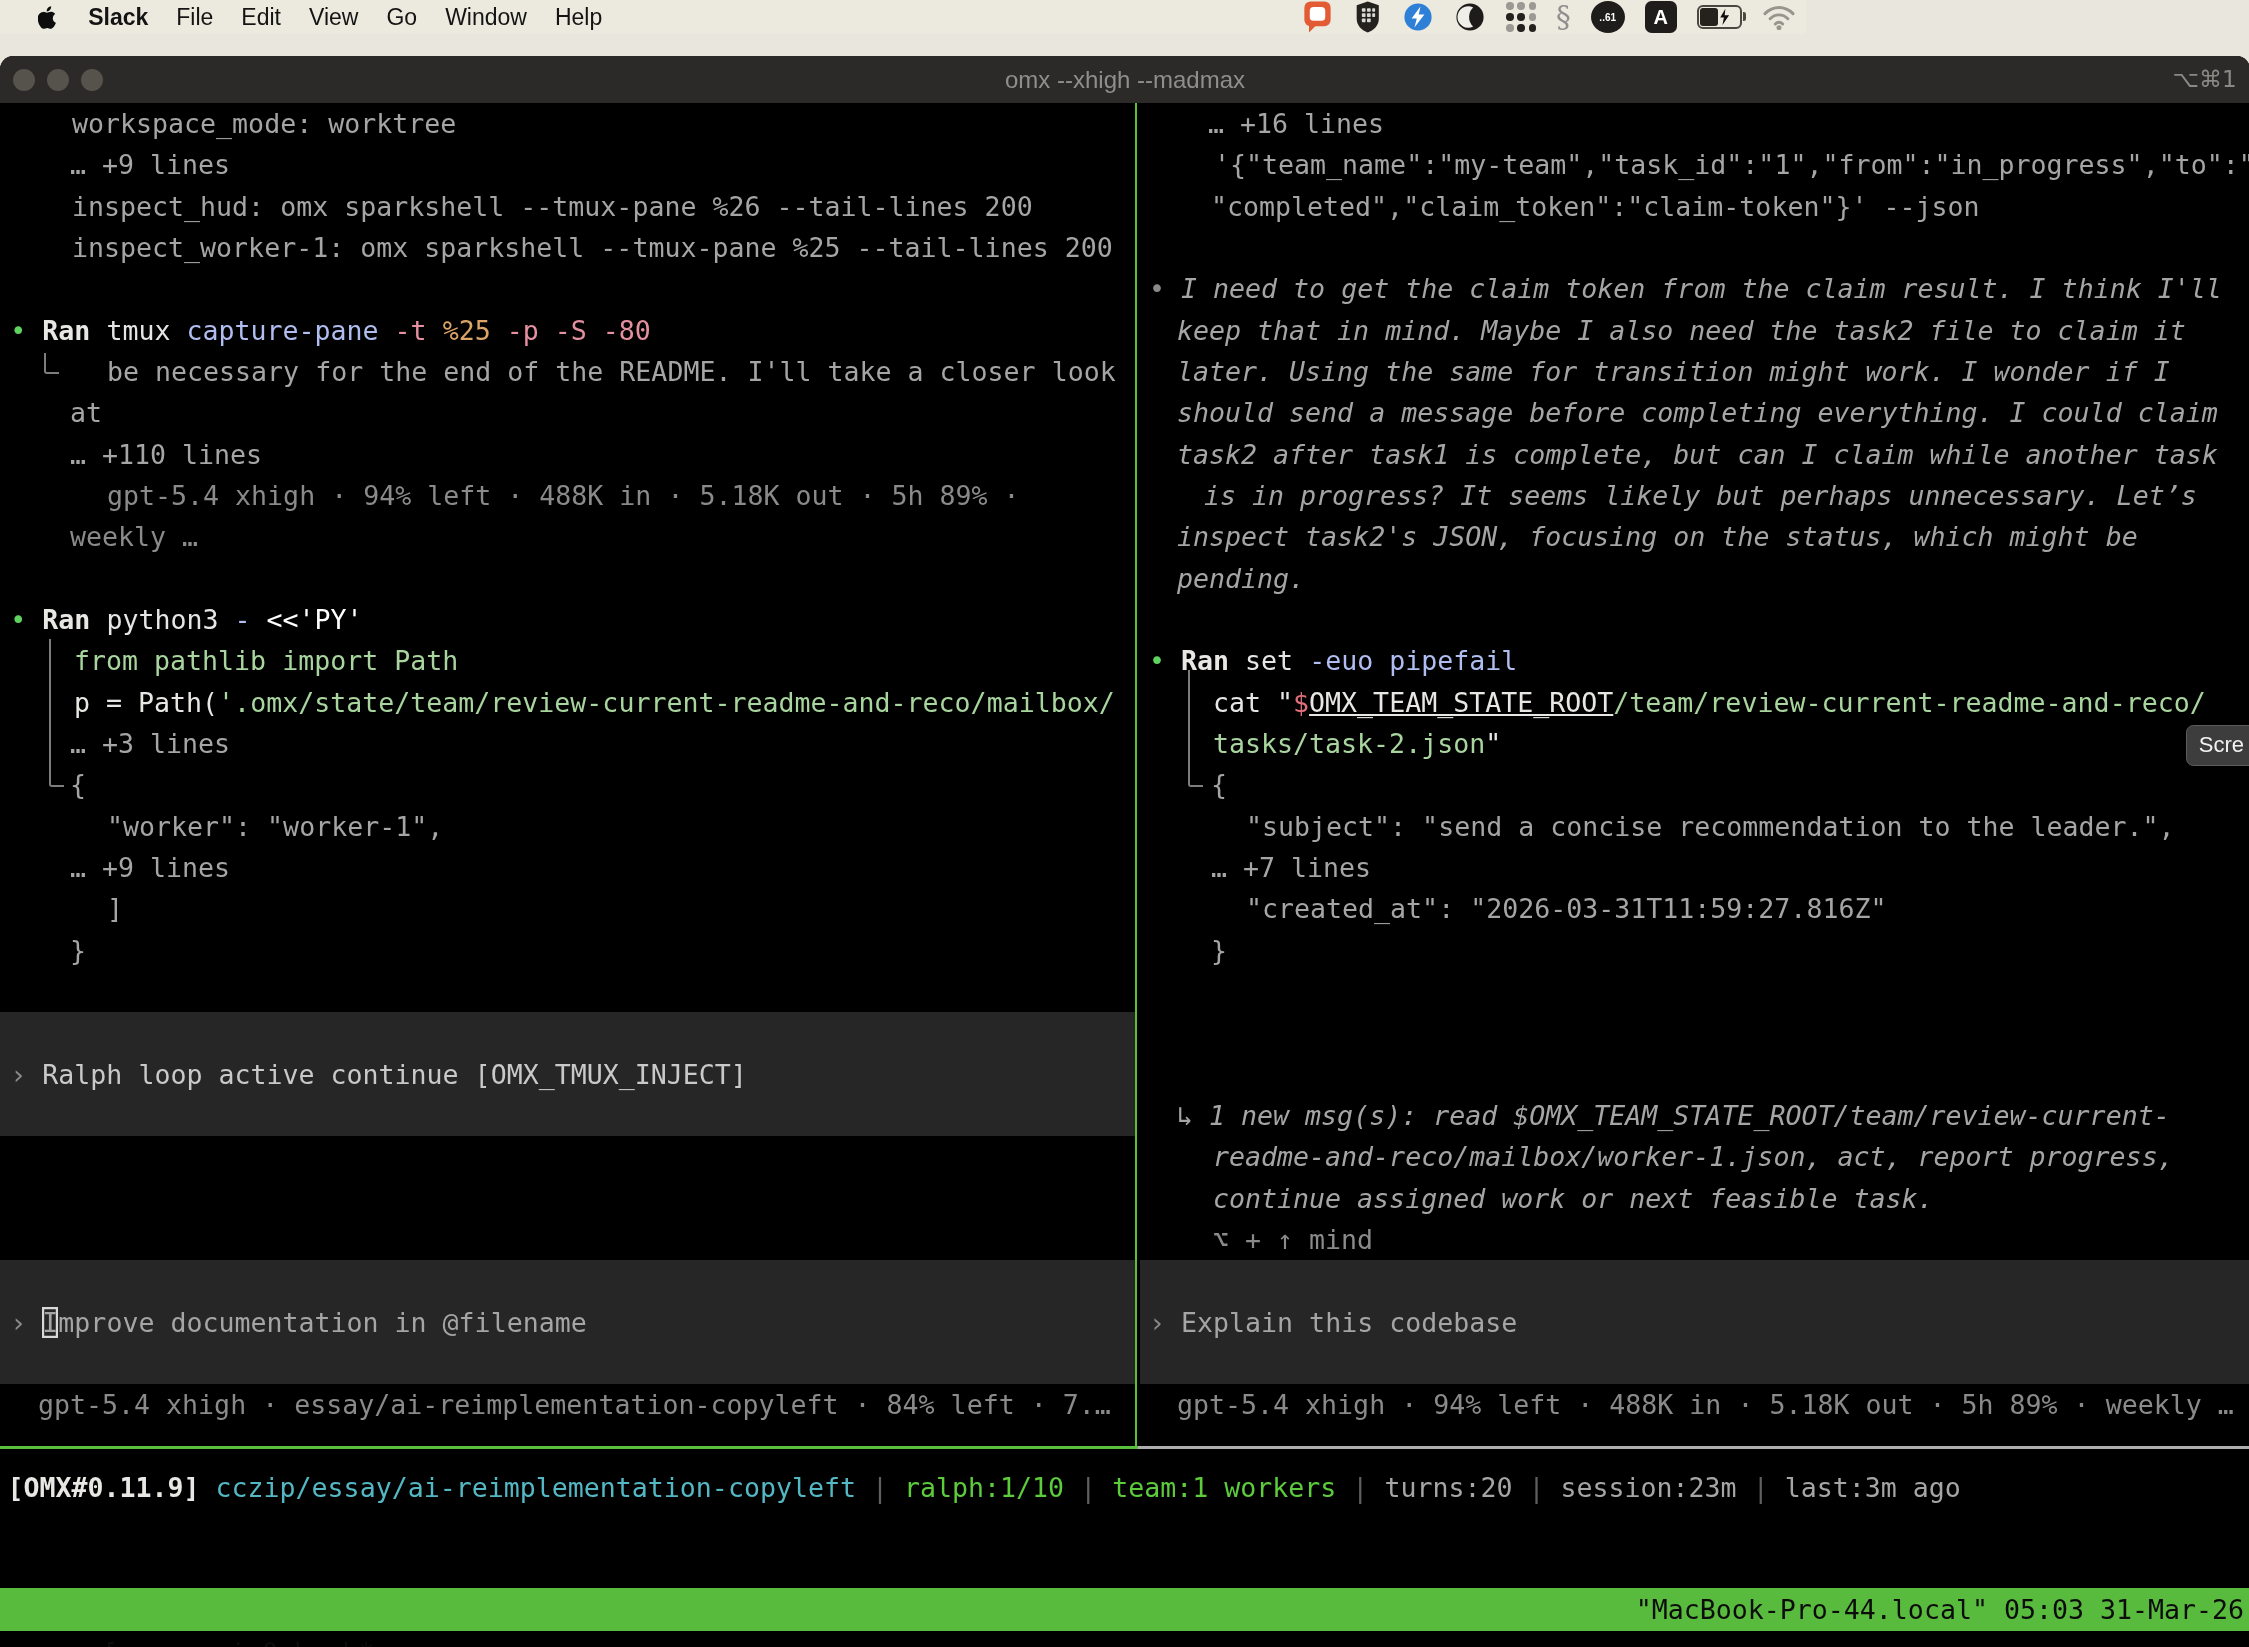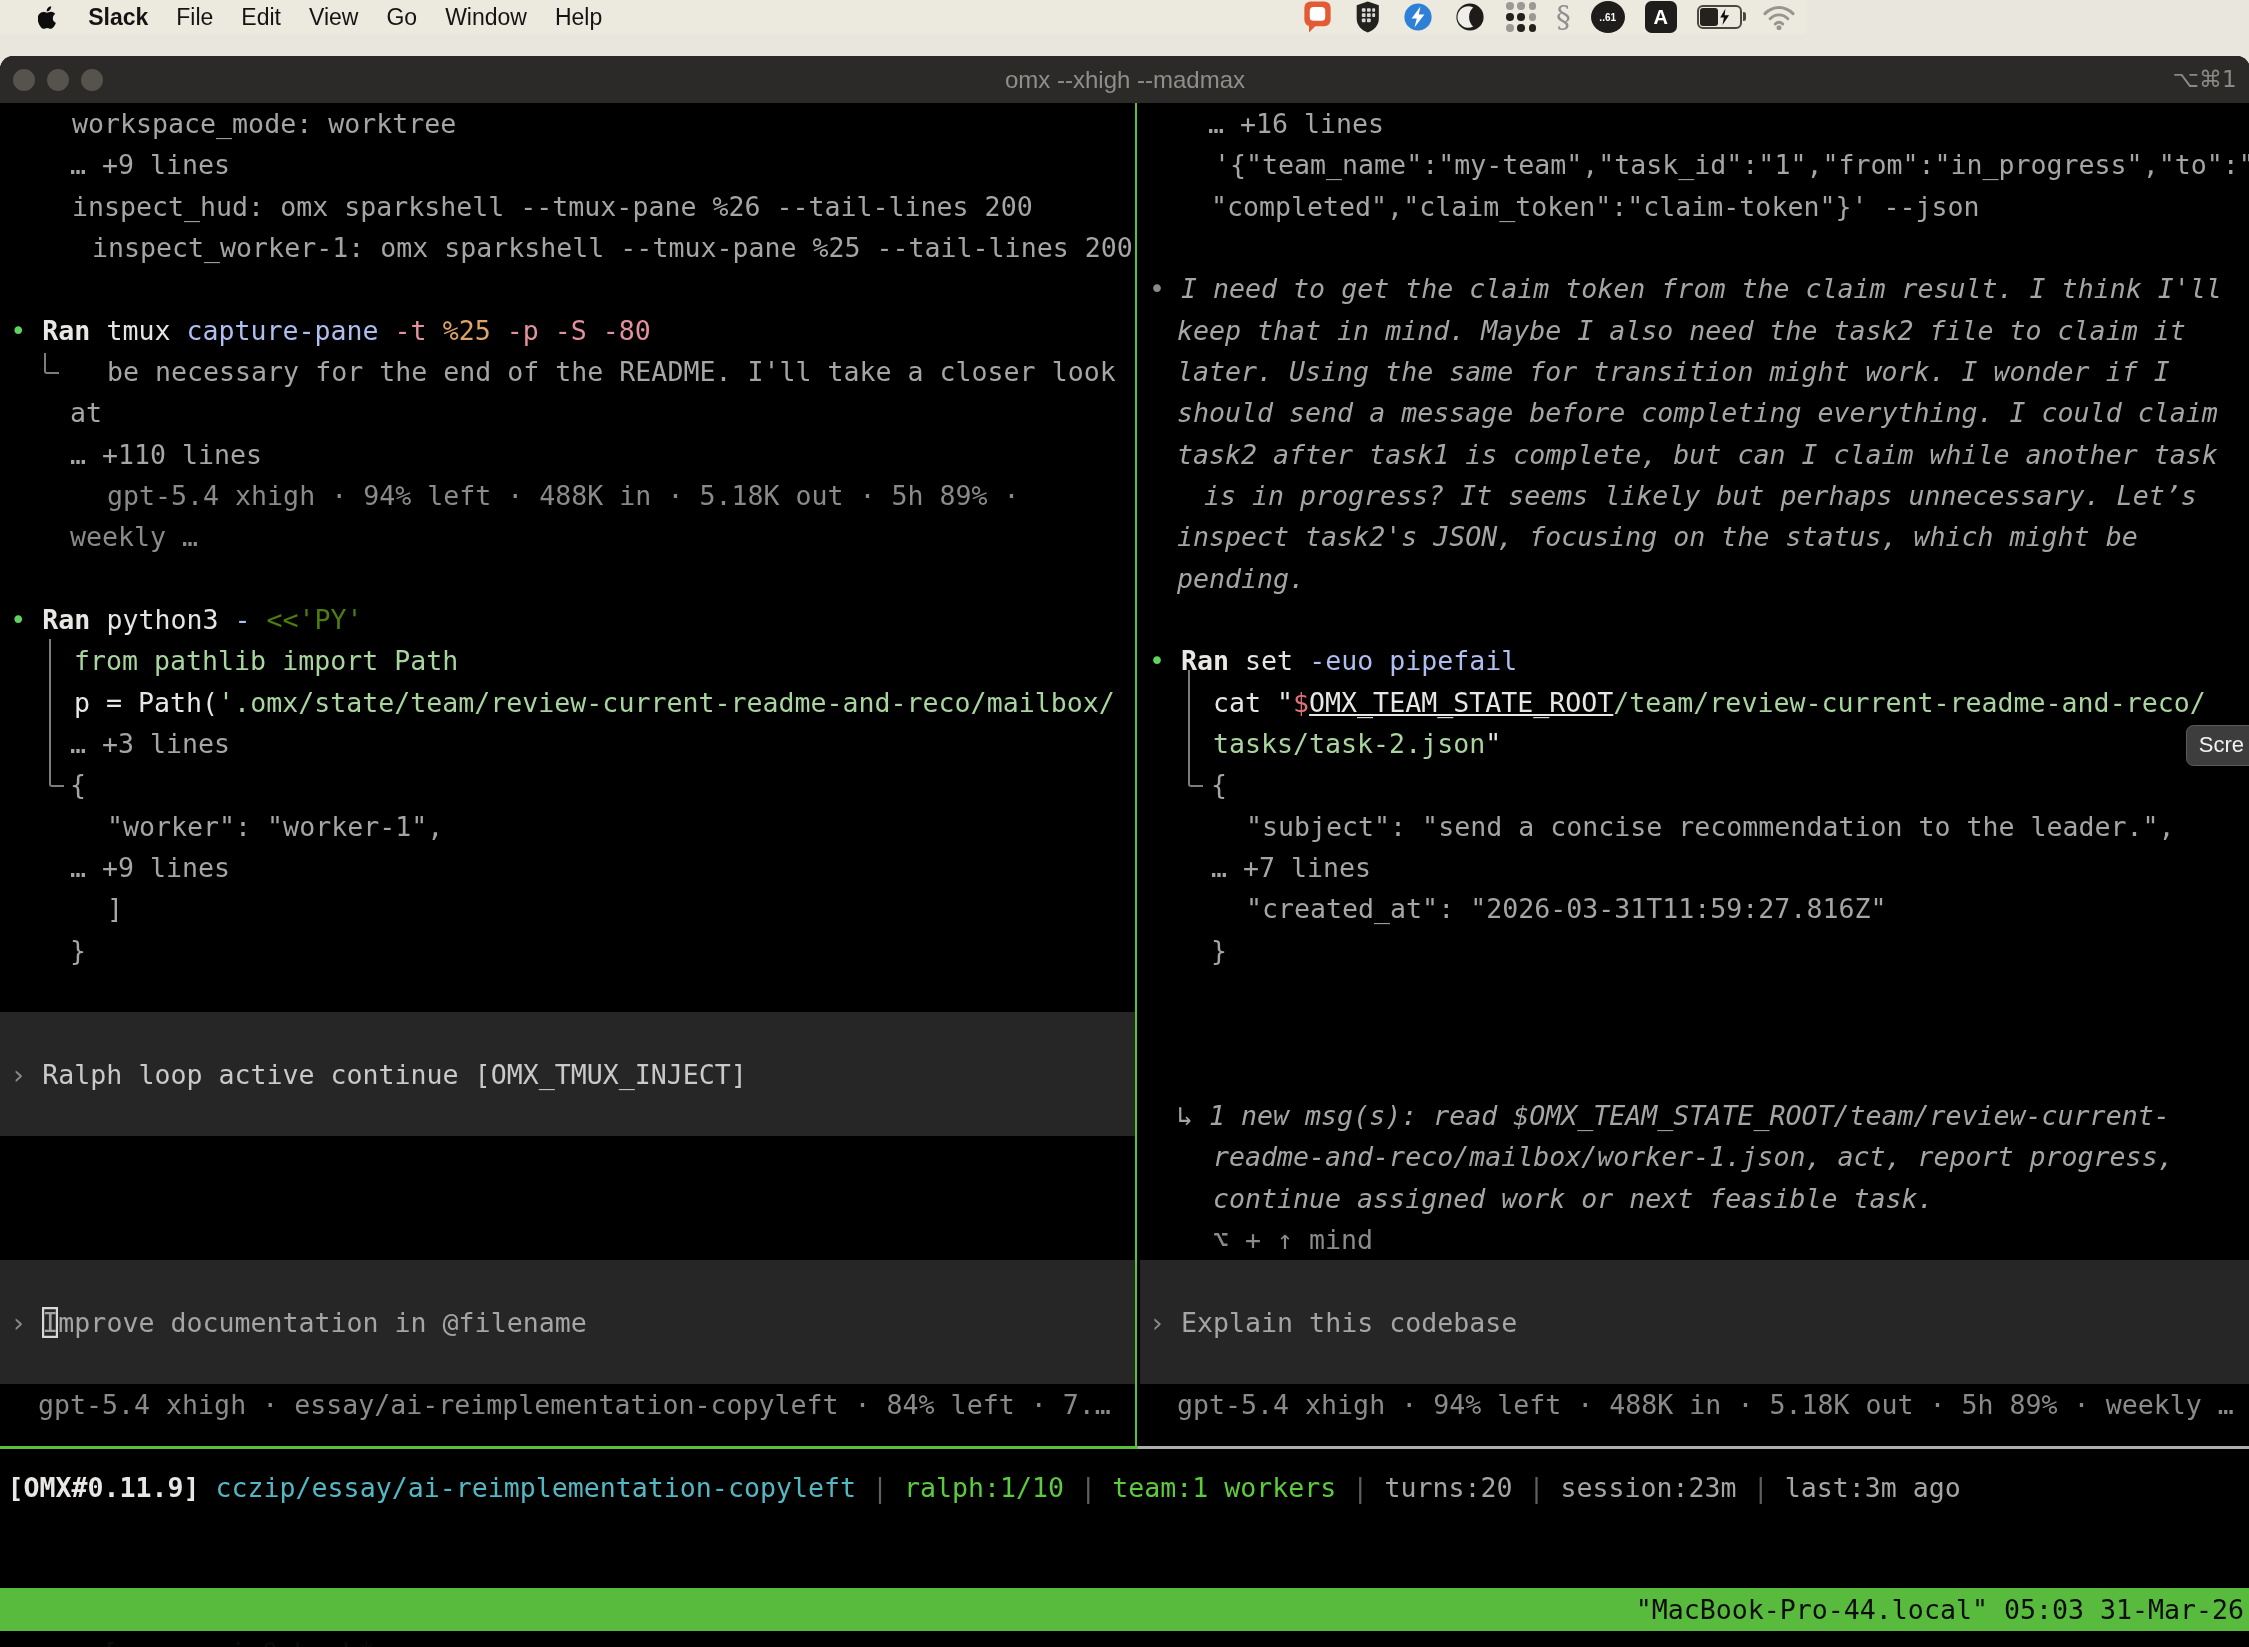--- a/index.html
+++ b/index.html
@@ -42,21 +42,21 @@
   .bborder-l{position:absolute;left:0;top:1343px;width:1138px;height:3px;background:#5bbf3e;}
   .bborder-r{position:absolute;left:1138px;top:1343px;width:1112px;height:3px;background:#aeaeae;}
   .corner{position:absolute;border-left:2.2px solid #7d7d7d;border-bottom:2.2px solid #7d7d7d;border-bottom-left-radius:3px;}
   .corner-1{left:44px;top:250px;width:13.3px;height:19px;}
   .corner-2{left:49px;top:536px;width:13.3px;height:146px;}
   .corner-3{left:1188px;top:567px;width:13.3px;height:115px;}
 
   .tline{position:absolute;white-space:pre;font-family:"DejaVu Sans Mono","DejaVu Sans",monospace;font-size:26.6px;line-height:41px;height:41px;}
   .c-gray{color:#a5a5a5}.c-dim{color:#8a8a8a}.c-white{color:#e9e7e4}.c-lgray{color:#c9c9c9}
   .c-blue{color:#e5e5e5}.c-lav{color:#b0bdf0}.c-orange{color:#dca467}.c-pink{color:#e5909f}
-  .c-purple{color:#4d7c0f}.c-green{color:#a8d59e}.c-red{color:#df6f79}.c-cyan{color:#54b8c4}
+  .c-purple{color:#ffffff}.c-green{color:#a8d59e}.c-red{color:#df6f79}.c-cyan{color:#54b8c4}
   .c-sgreen{color:#5ccc3c}.c-sep{color:#5f5f5f}.c-bgreen{color:#5fd35f}
   .bold{font-weight:bold}.italic{font-style:italic}.und{text-decoration:underline}
   .cursor{box-shadow:inset 0 0 0 2.2px #d8d8d8;}
 
   .tooltip{position:absolute;left:2186px;top:622px;width:96px;height:41px;background:#3d3d3d;border:1.5px solid #5c5c5c;border-radius:7.4px;color:#f2f2f2;font-size:22px;line-height:38px;padding-left:11.8px;box-sizing:border-box;font-family:"Liberation Sans",sans-serif;}
 
   .tmuxbar{position:absolute;left:0;top:1485px;width:2250px;height:43px;background:#58bb3d;color:#0c0c0c;font-family:"DejaVu Sans Mono",monospace;font-size:26.6px;line-height:43px;padding-left:5.9px;box-sizing:border-box;white-space:pre;}
   .tmux-right{position:absolute;right:5.9px;top:0;}
 </style>
 </head>
@@ -173,21 +173,21 @@
     <div class="corner corner-3"></div>
 
     <div class="tooltip">Scre</div>
     <div class="tmuxbar">
       <span>[omx-cczip0:bash*</span>
       <span class="tmux-right">"MacBook-Pro-44.local" 05:03 31-Mar-26</span>
     </div>
   <div class="tline" style="top: 0px; left: 72px;"><span class="c-gray">workspace_mode: worktree</span></div>
       <div class="tline" style="top: 41px; left: 70px;"><span class="c-gray">… +9 lines</span></div>
       <div class="tline" style="top: 83px; left: 72px;"><span class="c-gray">inspect_hud: omx sparkshell --tmux-pane %26 --tail-lines 200</span></div>
-      <div class="tline" style="top: 124px; left: 72px; margin-left: 20px;"><span class="c-gray">inspect_worker-1: omx sparkshell --tmux-pane %25 --tail-lines 200</span></div>
+      <div class="tline" style="top: 124px; left: 72px;"><span class="c-gray">inspect_worker-1: omx sparkshell --tmux-pane %25 --tail-lines 200</span></div>
       <div class="tline" style="top: 207px; left: 10.3px;"><span class="c-bgreen">• </span><span class="c-white bold">Ran </span><span class="c-blue">tmux </span><span class="c-lav">capture-pane </span><span class="c-pink">-t </span><span class="c-orange">%25 </span><span class="c-pink">-p </span><span class="c-pink">-S </span><span class="c-pink">-80</span></div>
       <div class="tline" style="top: 248px; left: 107px;"><span class="c-gray">be necessary for the end of the README. I'll take a closer look</span></div>
       <div class="tline" style="top: 289px; left: 70px;"><span class="c-gray">at</span></div>
       <div class="tline" style="top: 331px; left: 70px;"><span class="c-gray">… +110 lines</span></div>
       <div class="tline" style="top: 372px; left: 107px;"><span class="c-dim">gpt-5.4 xhigh · 94% left · 488K in · 5.18K out · 5h 89% ·</span></div>
       <div class="tline" style="top: 413px; left: 70px;"><span class="c-dim">weekly …</span></div>
       <div class="tline" style="top: 496px; left: 10.3px;"><span class="c-bgreen">• </span><span class="c-white bold">Ran </span><span class="c-blue">python3 </span><span class="c-lav">- </span><span class="c-purple">&lt;&lt;'PY'</span></div>
       <div class="tline" style="top: 537px; left: 74px;"><span class="c-green">from pathlib import Path</span></div>
       <div class="tline" style="top: 579px; left: 74px;"><span class="c-white">p = Path(</span><span class="c-green">'.omx/state/team/review-current-readme-and-reco/mailbox/</span></div>
       <div class="tline" style="top: 620px; left: 70px;"><span class="c-gray">… +3 lines</span></div>

